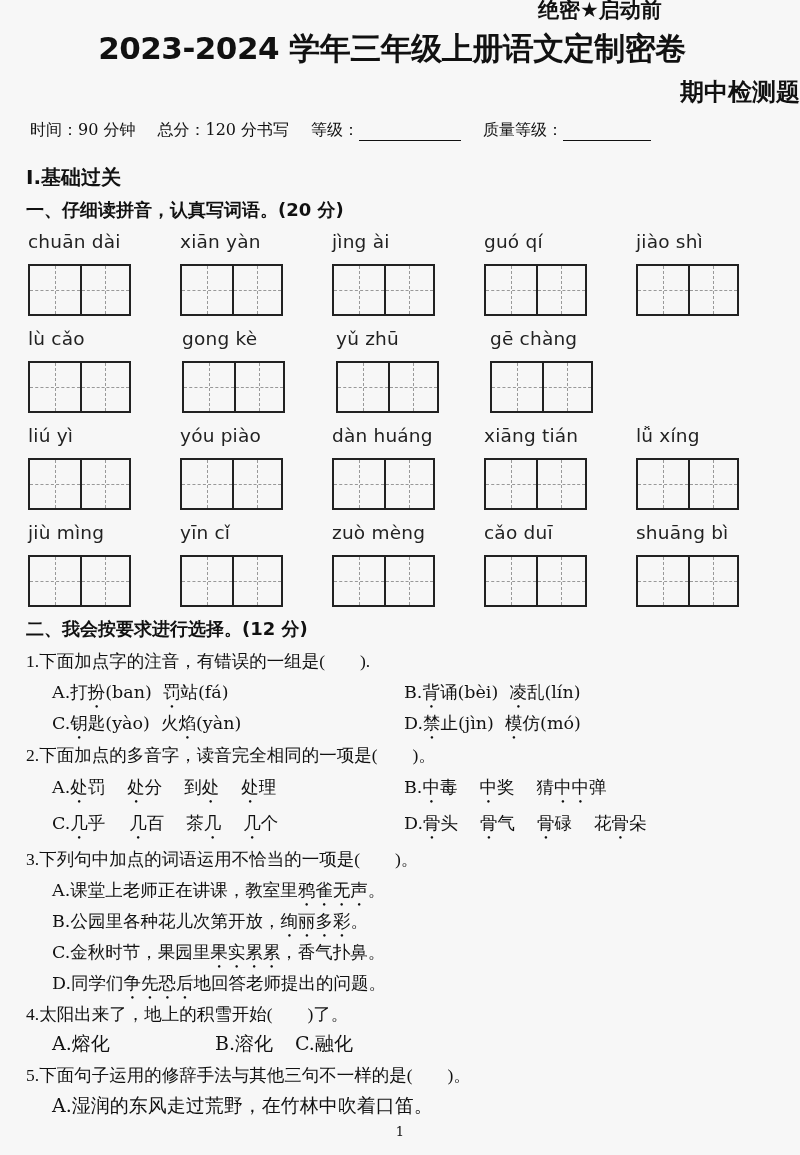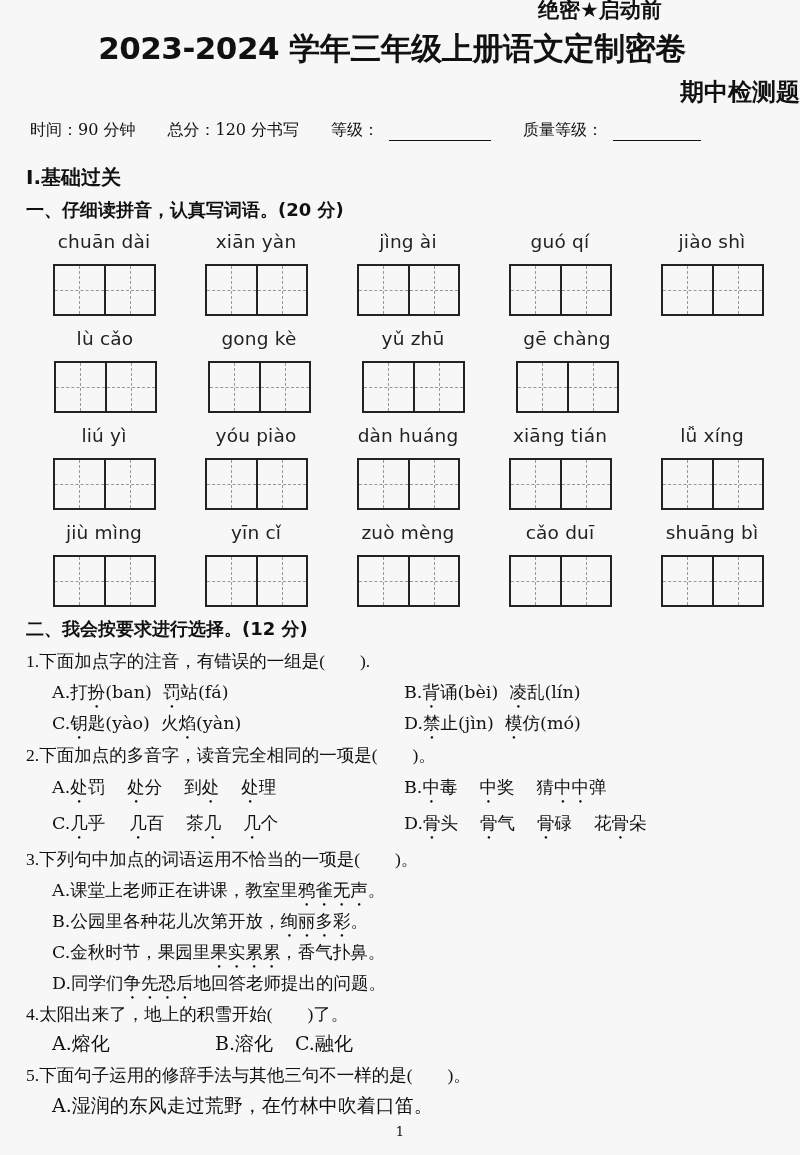--- a/index.html
+++ b/index.html
@@ -3,30 +3,30 @@
 <meta charset="utf-8">
 <style>
   * { box-sizing: border-box; margin: 0; padding: 0; }
   html, body { width: 800px; height: 1155px; background: #f7f7f7; overflow: hidden; }
   body { font-family: "DejaVu Serif", "Liberation Serif", serif; color: #111; position: relative; }
 
   .secret { position: absolute; left: 538px; top: -4px; font-family: "DejaVu Sans", sans-serif; font-weight: bold; font-size: 21px; letter-spacing: 0px; }
   .main-title { position: absolute; left: 0; width: 784px; top: 28px; text-align: center; font-family: "DejaVu Sans", sans-serif; font-weight: bold; font-size: 31px; letter-spacing: -0.5px; }
   .sub-title { position: absolute; left: 0; width: 800px; top: 76px; text-align: right; font-family: "DejaVu Sans", sans-serif; font-weight: bold; font-size: 24px; }
 
-  .info-row { position: absolute; top: 120px; left: 30px; font-size: 16px; display: flex; align-items: flex-end; white-space: nowrap; gap: 10px; }
+  .info-row { position: absolute; top: 120px; left: 30px; font-size: 16px; display: flex; align-items: flex-end; white-space: nowrap; }
   .info-row span { margin-right: 0; }
   .blank-line { display: inline-block; border-bottom: 1.5px solid #111; height: 18px; }
 
   .part-title { position: absolute; left: 26px; top: 164px; font-family: "DejaVu Sans", sans-serif; font-weight: bold; font-size: 20px; }
   .sec-title { position: absolute; left: 26px; font-family: "DejaVu Sans", sans-serif; font-weight: bold; font-size: 18px; }
 
   .grid { position: absolute; left: 28px; top: 226px; width: 760px; }
   .grid-row { display: flex; height: 97px; }
-  .cell { width: 154px; display: flex; flex-direction: column; align-items: center; }
+  .cell { width: 154px; display: flex; flex-direction: column; align-items: flex-start; }
   .pinyin { font-family: "DejaVu Sans", sans-serif; font-size: 18.5px; height: 32px; line-height: 32px; color: #222; letter-spacing: 0.2px; }
   .tian-box { display: flex; border: 2px solid #222; width: 103px; height: 52px; margin-top: 6px; }
   .tian { width: 50%; height: 100%; position: relative; }
   .tian + .tian { border-left: 2px solid #222; }
   .tian::before { content: ""; position: absolute; left: 50%; top: 0; bottom: 0; border-left: 1px dashed #999; }
   .tian::after { content: ""; position: absolute; top: 50%; left: 0; right: 0; border-top: 1px dashed #999; }
 
   .q { position: absolute; left: 26px; font-size: 17.5px; white-space: nowrap; font-family: Liberation Serif, serif; }
   .opt { position: absolute; font-size: 17.5px; white-space: nowrap; }
   .dot { text-emphasis: dot; -webkit-text-emphasis: dot; text-emphasis-position: under right; -webkit-text-emphasis-position: under right; }

